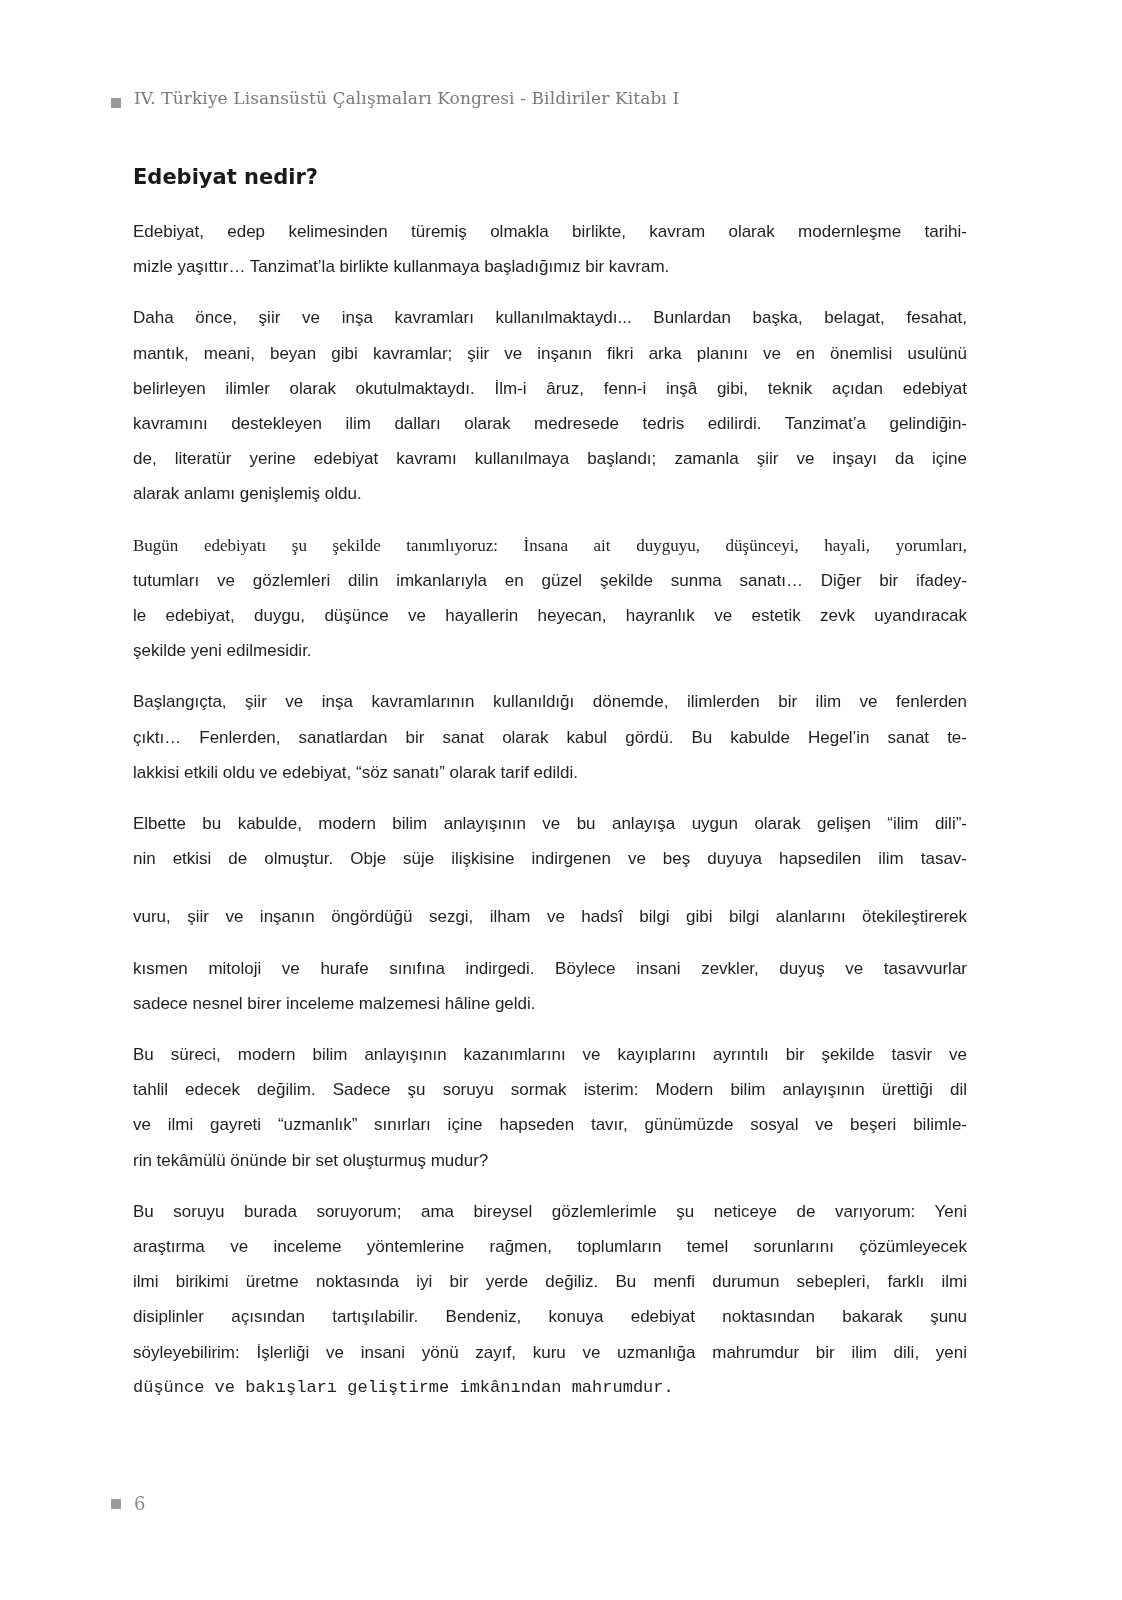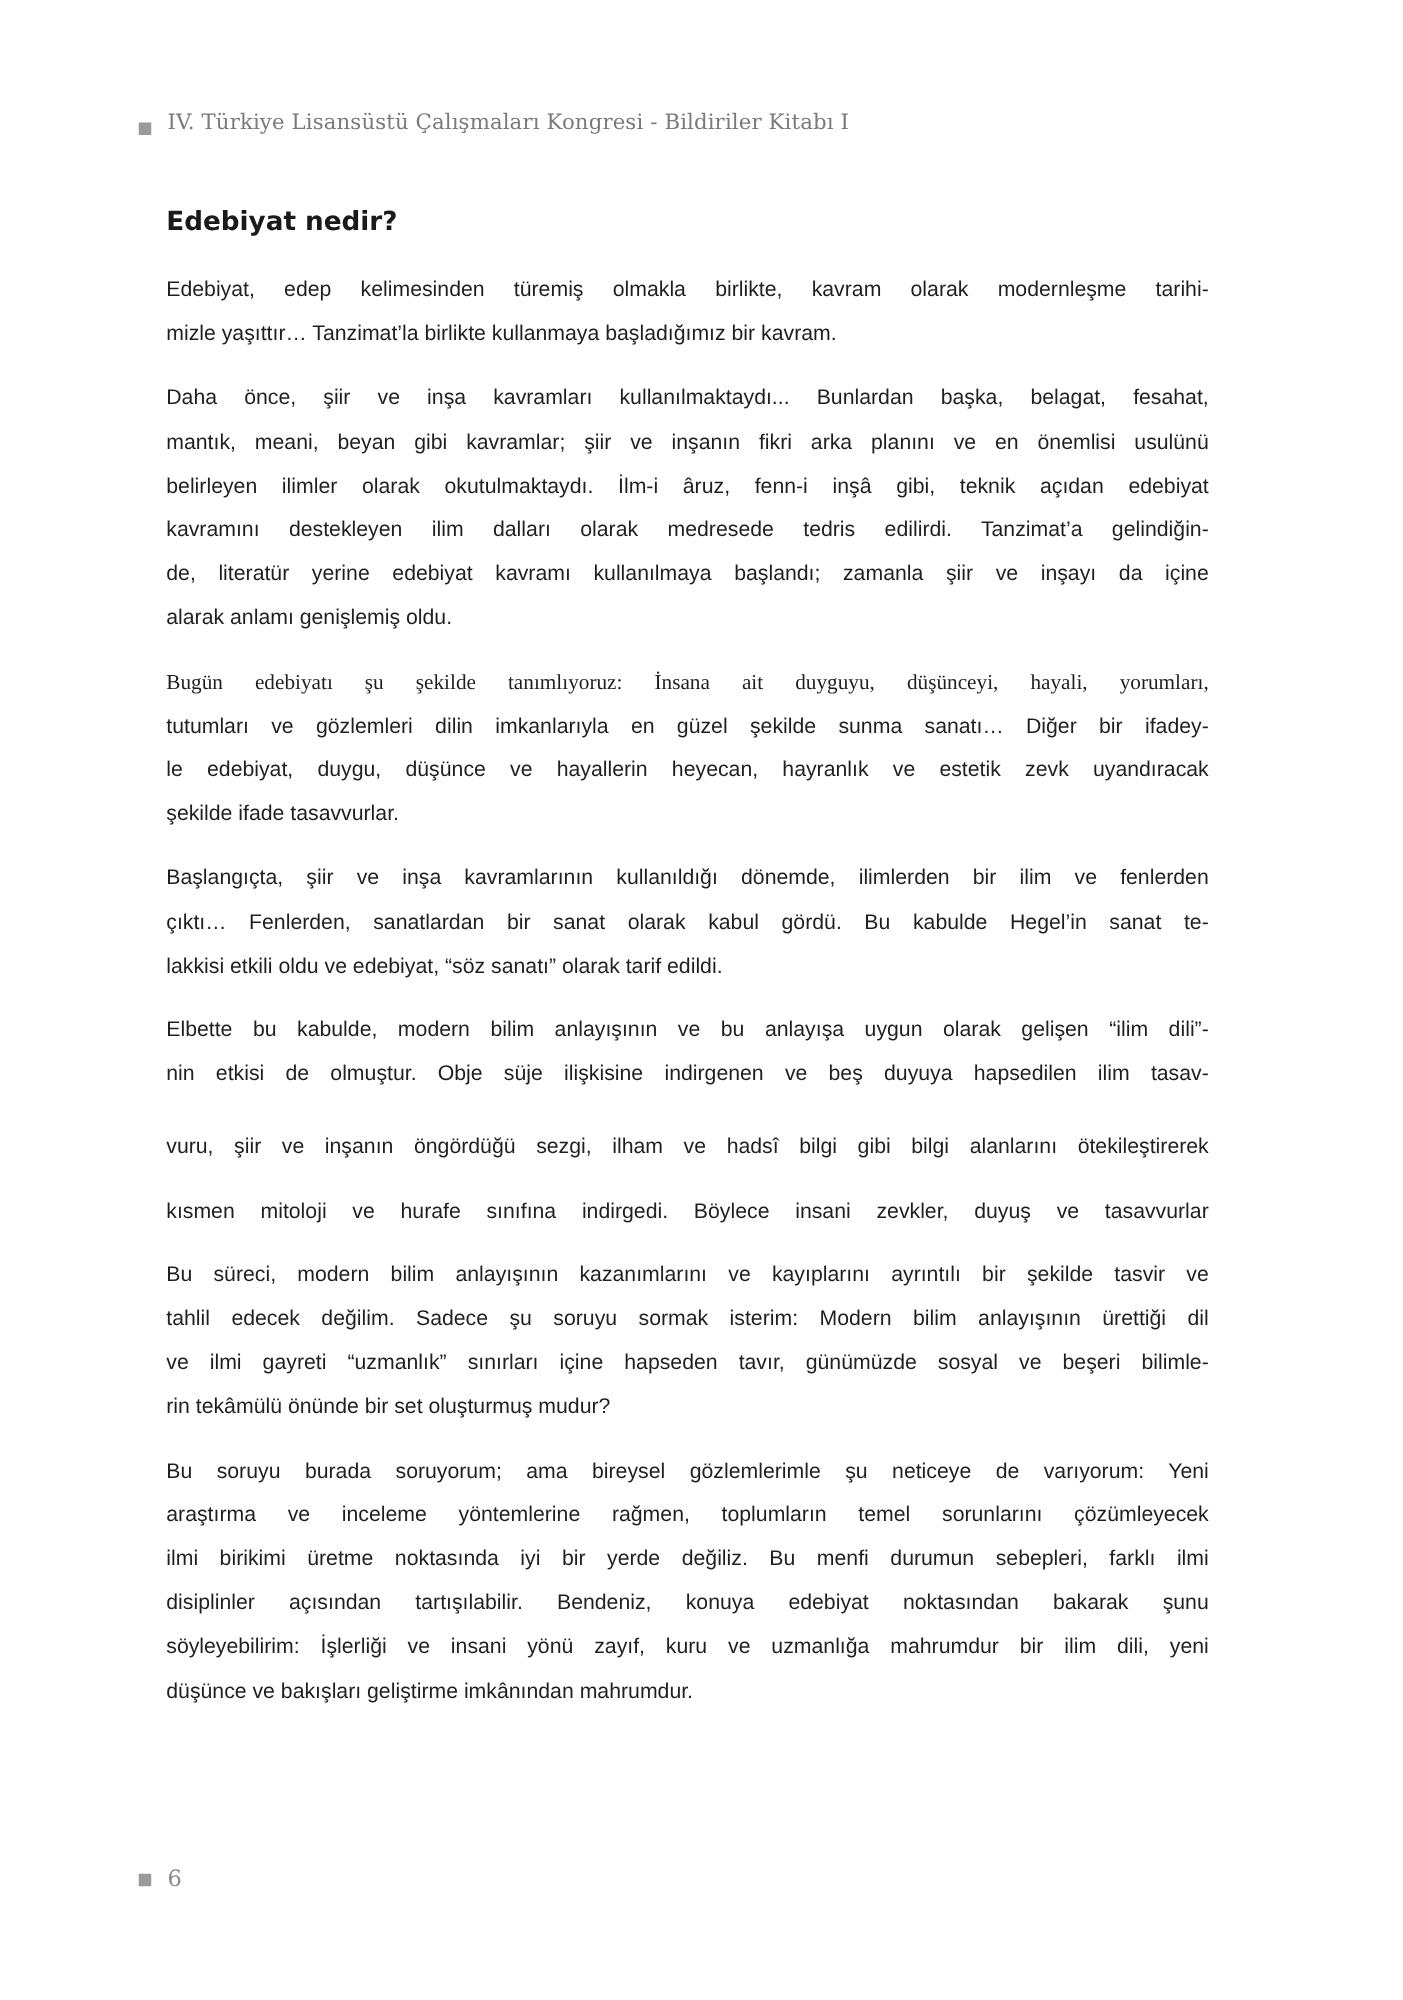--- a/index.html
+++ b/index.html
@@ -96,49 +96,50 @@
     <span class="line" style="white-space: nowrap; display: block; word-spacing: 6.09091px;">belirleyen ilimler olarak okutulmaktaydı. İlm-i âruz, fenn-i inşâ gibi, teknik açıdan edebiyat</span>
     <span class="line" style="white-space: nowrap; display: block; word-spacing: 7.88889px;">kavramını destekleyen ilim dalları olarak medresede tedris edilirdi. Tanzimat’a gelindiğin-</span>
     <span class="line" style="white-space: nowrap; display: block; word-spacing: 5.08333px;">de, literatür yerine edebiyat kavramı kullanılmaya başlandı; zamanla şiir ve inşayı da içine</span>
     <span class="line last" style="white-space: nowrap; display: block;">alarak anlamı genişlemiş oldu.</span>
   </div>
 
   <div class="para">
     <span class="line" style="white-space: nowrap; display: block; word-spacing: 5.7px; font-family: Liberation Serif, serif;">Bugün edebiyatı şu şekilde tanımlıyoruz: İnsana ait duyguyu, düşünceyi, hayali, yorumları,</span>
     <span class="line" style="white-space: nowrap; display: block; word-spacing: 4.83333px;">tutumları ve gözlemleri dilin imkanlarıyla en güzel şekilde sunma sanatı… Diğer bir ifadey-</span>
     <span class="line" style="white-space: nowrap; display: block; word-spacing: 5.63636px;">le edebiyat, duygu, düşünce ve hayallerin heyecan, hayranlık ve estetik zevk uyandıracak</span>
-    <span class="line last" style="white-space: nowrap; display: block;">şekilde ifade tasavvurlar.</span>
+    <span class="line last" style="white-space: nowrap; display: block;">şekilde yeni edilmesidir.</span>
   </div>
 
   <div class="para">
     <span class="line" style="white-space: nowrap; display: block; word-spacing: 4.63636px;">Başlangıçta, şiir ve inşa kavramlarının kullanıldığı dönemde, ilimlerden bir ilim ve fenlerden</span>
     <span class="line" style="white-space: nowrap; display: block; word-spacing: 5.08333px;">çıktı… Fenlerden, sanatlardan bir sanat olarak kabul gördü. Bu kabulde Hegel’in sanat te-</span>
     <span class="line last" style="white-space: nowrap; display: block;">lakkisi etkili oldu ve edebiyat, “söz sanatı” olarak tarif edildi.</span>
   </div>
 
   <div class="para">
     <span class="line" style="white-space: nowrap; display: block; word-spacing: 3.92308px;">Elbette bu kabulde, modern bilim anlayışının ve bu anlayışa uygun olarak gelişen “ilim dili”-</span>
     <span class="line" style="white-space: nowrap; display: block; word-spacing: 4.61538px;">nin etkisi de olmuştur. Obje süje ilişkisine indirgenen ve beş duyuya hapsedilen ilim tasav-</span>
     <span class="line" style="white-space: nowrap; display: block; word-spacing: 4px; margin-top: 23px;">vuru, şiir ve inşanın öngördüğü sezgi, ilham ve hadsî bilgi gibi bilgi alanlarını ötekileştirerek</span>
     <span class="line" style="white-space: nowrap; display: block; word-spacing: 7px; margin-top: 16px;">kısmen mitoloji ve hurafe sınıfına indirgedi. Böylece insani zevkler, duyuş ve tasavvurlar</span>
+    <span class="line last" style="white-space: nowrap; display: block;">sadece nesnel birer inceleme malzemesi hâline geldi.</span>
   </div>
 
   <div class="para">
     <span class="line" style="white-space: nowrap; display: block; word-spacing: 3.83333px;">Bu süreci, modern bilim anlayışının kazanımlarını ve kayıplarını ayrıntılı bir şekilde tasvir ve</span>
     <span class="line" style="white-space: nowrap; display: block; word-spacing: 4px;">tahlil edecek değilim. Sadece şu soruyu sormak isterim: Modern bilim anlayışının ürettiği dil</span>
     <span class="line" style="white-space: nowrap; display: block; word-spacing: 3.66667px;">ve ilmi gayreti “uzmanlık” sınırları içine hapseden tavır, günümüzde sosyal ve beşeri bilimle-</span>
     <span class="line last" style="white-space: nowrap; display: block;">rin tekâmülü önünde bir set oluşturmuş mudur?</span>
   </div>
 
   <div class="para">
     <span class="line" style="white-space: nowrap; display: block; word-spacing: 5.81818px;">Bu soruyu burada soruyorum; ama bireysel gözlemlerimle şu neticeye de varıyorum: Yeni</span>
     <span class="line" style="white-space: nowrap; display: block; word-spacing: 8.375px;">araştırma ve inceleme yöntemlerine rağmen, toplumların temel sorunlarını çözümleyecek</span>
     <span class="line" style="white-space: nowrap; display: block; word-spacing: 4.84615px;">ilmi birikimi üretme noktasında iyi bir yerde değiliz. Bu menfi durumun sebepleri, farklı ilmi</span>
     <span class="line" style="white-space: nowrap; display: block; word-spacing: 10.625px;">disiplinler açısından tartışılabilir.  Bendeniz, konuya edebiyat noktasından bakarak şunu</span>
     <span class="line" style="white-space: nowrap; display: block; word-spacing: 5.84615px;">söyleyebilirim: İşlerliği ve insani yönü zayıf, kuru ve uzmanlığa mahrumdur bir ilim dili, yeni</span>
-    <span class="line last" style="white-space: nowrap; display: block;">düşünce ve bakışları geliştirme imkânından mahrumdur.</span>
+    <span class="line last" style="white-space: nowrap; display: block; font-family: Liberation Mono, monospace;">düşünce ve bakışları geliştirme imkânından mahrumdur.</span>
   </div>
 </div>
 
 <div class="page-footer">
   <span class="square"></span>
   <span>6</span>
 </div>
 
 </body></html>

